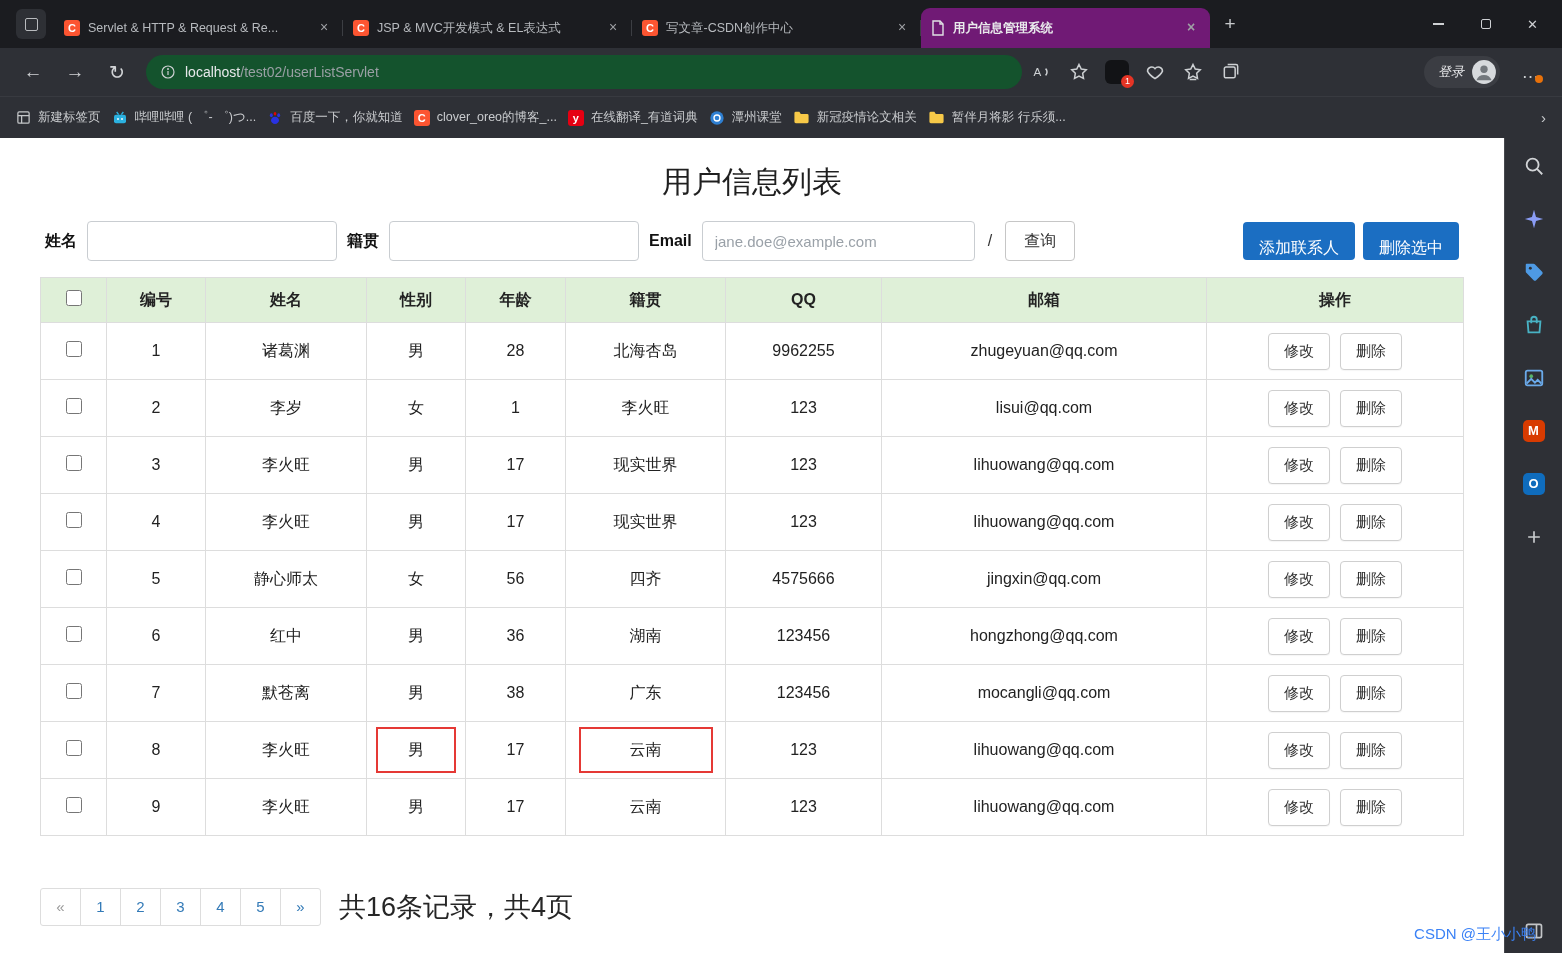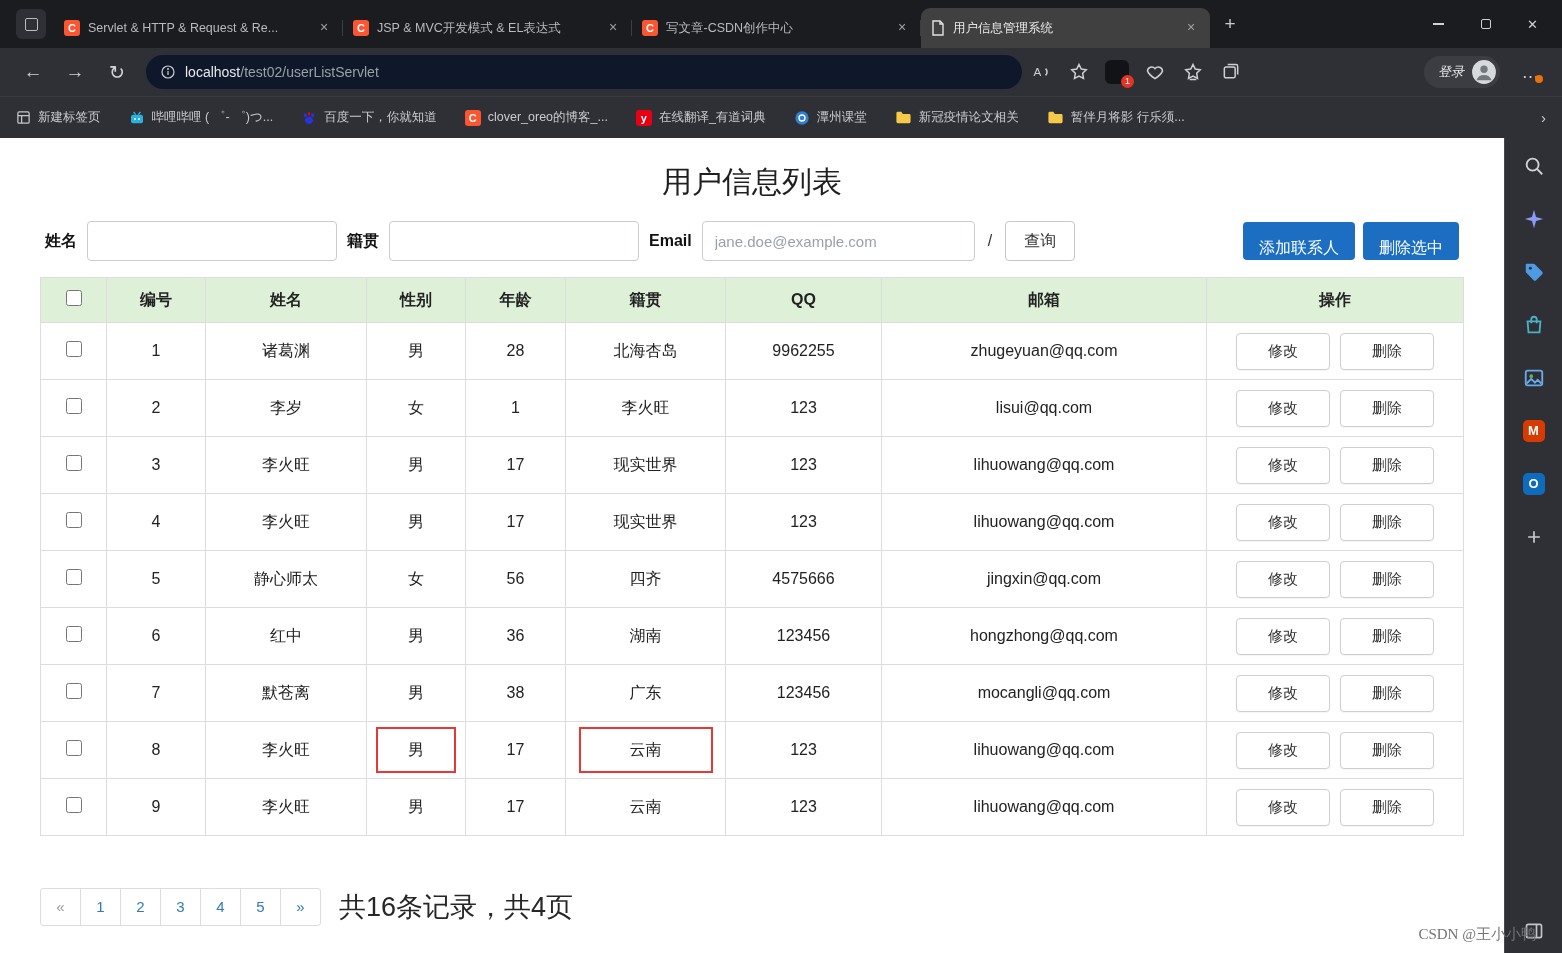--- a/index.html
+++ b/index.html
@@ -7,55 +7,55 @@
   body { font-family: "Liberation Sans", "DejaVu Sans", sans-serif; background: #fff; position: relative; }
 
   
   .tabbar { height: 48px; background: #1b1c20; display: flex; align-items: flex-end; padding: 0 6px; }
   .tab-actions { width: 30px; height: 30px; margin: 0 8px 9px 10px; background: #2e3035; border-radius: 6px;
                  display: flex; align-items: center; justify-content: center; cursor: pointer; }
   .tab-actions .sq { width: 13px; height: 13px; border: 1.6px solid #b9bbbe; border-radius: 2px; }
   .tab { width: 289px; height: 40px; display: flex; align-items: center; gap: 8px; padding: 0 10px;
          color: #b7babe; font-size: 12.5px; border-radius: 9px 9px 0 0; position: relative; cursor: pointer; }
   .tab:not(.active)::after { content: ''; position: absolute; right: 0; top: 12px; height: 16px; width: 1px; background: #3c3e43; }
-  .tab.active { background: #404040; color: #e9eaec; }
+  .tab.active { background: #701a75; color: #e9eaec; font-weight: bold; }
   .tab-title { flex: 1; white-space: nowrap; overflow: hidden; }
   .tab-close { font-size: 14px; color: #9fa1a5; width: 18px; height: 18px; line-height: 17px; text-align: center; border-radius: 4px; }
   .favicon-csdn { width: 16px; height: 16px; flex: 0 0 16px; border-radius: 3px; background: #fc5531; color: #fff;
                   font-weight: 700; font-size: 11px; line-height: 16px; text-align: center; }
   .favicon-doc { width: 14px; height: 16px; flex: 0 0 14px; }
   .newtab { width: 28px; height: 28px; margin: 0 0 9px 6px; color: #c7c9cc; font-size: 19px; line-height: 26px;
             text-align: center; border-radius: 6px; cursor: pointer; }
   .win-controls { margin-left: auto; display: flex; height: 48px; align-items: stretch; }
   .win-btn { width: 47px; display: flex; align-items: center; justify-content: center; color: #cfd1d4; font-size: 13px; cursor: pointer; }
   .win-btn .minus { width: 11px; height: 1.6px; background: #cfd1d4; display: block; }
   .win-btn .maxi { width: 10px; height: 10px; border: 1.4px solid #cfd1d4; border-radius: 2px; display: block; }
 
   
   .navbar { height: 48px; background: #2e3036; display: flex; align-items: center; padding: 0 12px; }
   .nav-btn { width: 42px; height: 36px; display: flex; align-items: center; justify-content: center;
              color: #d2d4d7; font-size: 19px; border-radius: 6px; cursor: pointer; flex: 0 0 auto; }
-  .urlbar { flex: 0 0 876px; height: 34px; background: #0f172a; border-radius: 17px; display: flex; align-items: center;
+  .urlbar { flex: 0 0 876px; height: 34px; background: #14532d; border-radius: 17px; display: flex; align-items: center;
             padding: 0 14px; gap: 9px; margin-left: 8px; cursor: text; }
   .url-text { font-size: 14px; white-space: nowrap; overflow: hidden; }
   .url-host { color: #e7e9eb; }
   .url-path { color: #9aa0a5; }
   .icon-btn { width: 38px; height: 34px; display: flex; align-items: center; justify-content: center;
               border-radius: 6px; cursor: pointer; color: #cdd0d3; position: relative; flex: 0 0 auto; }
   .ext-tile { width: 24px; height: 24px; background: #121316; border-radius: 6px; position: relative; }
   .badge-red { position: absolute; right: -5px; bottom: -4px; min-width: 13px; height: 13px; border-radius: 7px;
                background: #e53425; color: #fff; font-size: 9px; line-height: 13px; text-align: center; padding: 0 2px; }
   .login-pill { margin-left: auto; height: 32px; border-radius: 16px; background: #3b3d43; display: flex; align-items: center;
                 padding: 0 3px 0 14px; gap: 7px; color: #e9eaec; font-size: 13px; cursor: pointer; flex: 0 0 auto; font-style: italic; }
   .more-btn { margin-left: 12px; font-size: 18px; letter-spacing: 1px; color: #cdd0d3; }
   .more-dot { position: absolute; right: 7px; bottom: 6px; width: 8px; height: 8px; border-radius: 4px; background: #e8710a; }
 
   
   .bookmarks { height: 42px; background: #2e3036; border-top: 1px solid rgba(255,255,255,.05);
-               display: flex; align-items: center; padding: 0 16px; gap: 28px; }
+               display: flex; align-items: center; padding: 0 16px; gap: 11px; }
   .bm-item { display: flex; align-items: center; gap: 7px; color: #c9cbce; font-size: 12.5px; white-space: nowrap; cursor: pointer; }
   .bm-badge { width: 16px; height: 16px; border-radius: 3px; color: #fff; font-weight: 700; font-size: 11px;
               line-height: 16px; text-align: center; display: inline-block; }
   .bm-badge.csdn { background: #fc5531; }
   .bm-badge.youdao { background: #e60012; }
   .bm-chevron { margin-left: auto; color: #c9cbce; font-size: 15px; cursor: pointer; }
 
   
   .main { display: flex; height: 815px; justify-content: space-between; }
   .page { flex: 1; background: #fff; position: relative; overflow: hidden; }
@@ -86,34 +86,34 @@
                  font-size: 16px; cursor: pointer; }
 
   .table-wrap { margin: 16px 40px 0; }
   table { width: 100%; border-collapse: collapse; table-layout: fixed; border-radius: 21px; }
   col.c-chk { width: 66px; } col.c-id { width: 99px; } col.c-name { width: 161px; } col.c-gender { width: 99px; }
   col.c-age { width: 100px; } col.c-origin { width: 160px; } col.c-qq { width: 156px; } col.c-email { width: 325px; }
   th, td { border: 1px solid #ddd; text-align: center; font-size: 16px; color: #222; }
   th { background: #dff0d8; height: 45px; font-weight: 700; }
   td { height: 57px; }
   input[type="checkbox"] { width: 16px; height: 16px; cursor: pointer; }
-  .op-btn { background: #fff; border: 1px solid #cfcfcf; border-radius: 4px; padding: 8px 31px; font-size: 15px;
+  .op-btn { background: #fff; border: 1px solid #cfcfcf; border-radius: 4px; padding: 8px 15px; font-size: 15px;
             color: #333; margin: 0 5px; cursor: pointer; box-shadow: 0 1px 1px rgba(0,0,0,.04); }
   .red-box { display: inline-flex; align-items: center; justify-content: center; border: 2px solid #e53935; height: 46px; }
   .rb-sm { width: 80px; } .rb-lg { width: 134px; }
 
   .pagination-row { display: flex; align-items: center; margin: 52px 40px 0; gap: 18px; }
   .pagination { display: flex; }
   .page-item { min-width: 41px; height: 38px; line-height: 36px; text-align: center; border: 1px solid #ddd;
                background: #fff; color: #337ab7; font-size: 15px; margin-left: -1px; cursor: pointer; text-decoration: none; }
   .page-item.prev { color: #9a9a9a; border-radius: 3px 0 0 3px; margin-left: 0; }
   .page-item.next { border-radius: 0 3px 3px 0; }
   .summary { font-size: 27px; color: #262626; font-weight: 500; }
 
-  .watermark { position: absolute; right: 26px; bottom: 9px; color: #737373; font-size: 15px; z-index: 10; font-family: Liberation Serif, serif; }
+  .watermark { position: absolute; right: 26px; bottom: 9px; color: #3b82f6; font-size: 15px; z-index: 10; }
 </style>
 </head>
 <body>
 
 <header class="tabbar">
   <div class="tab-actions">
       <span class="sq"></span>
     </div>
 
   <div class="tab">

